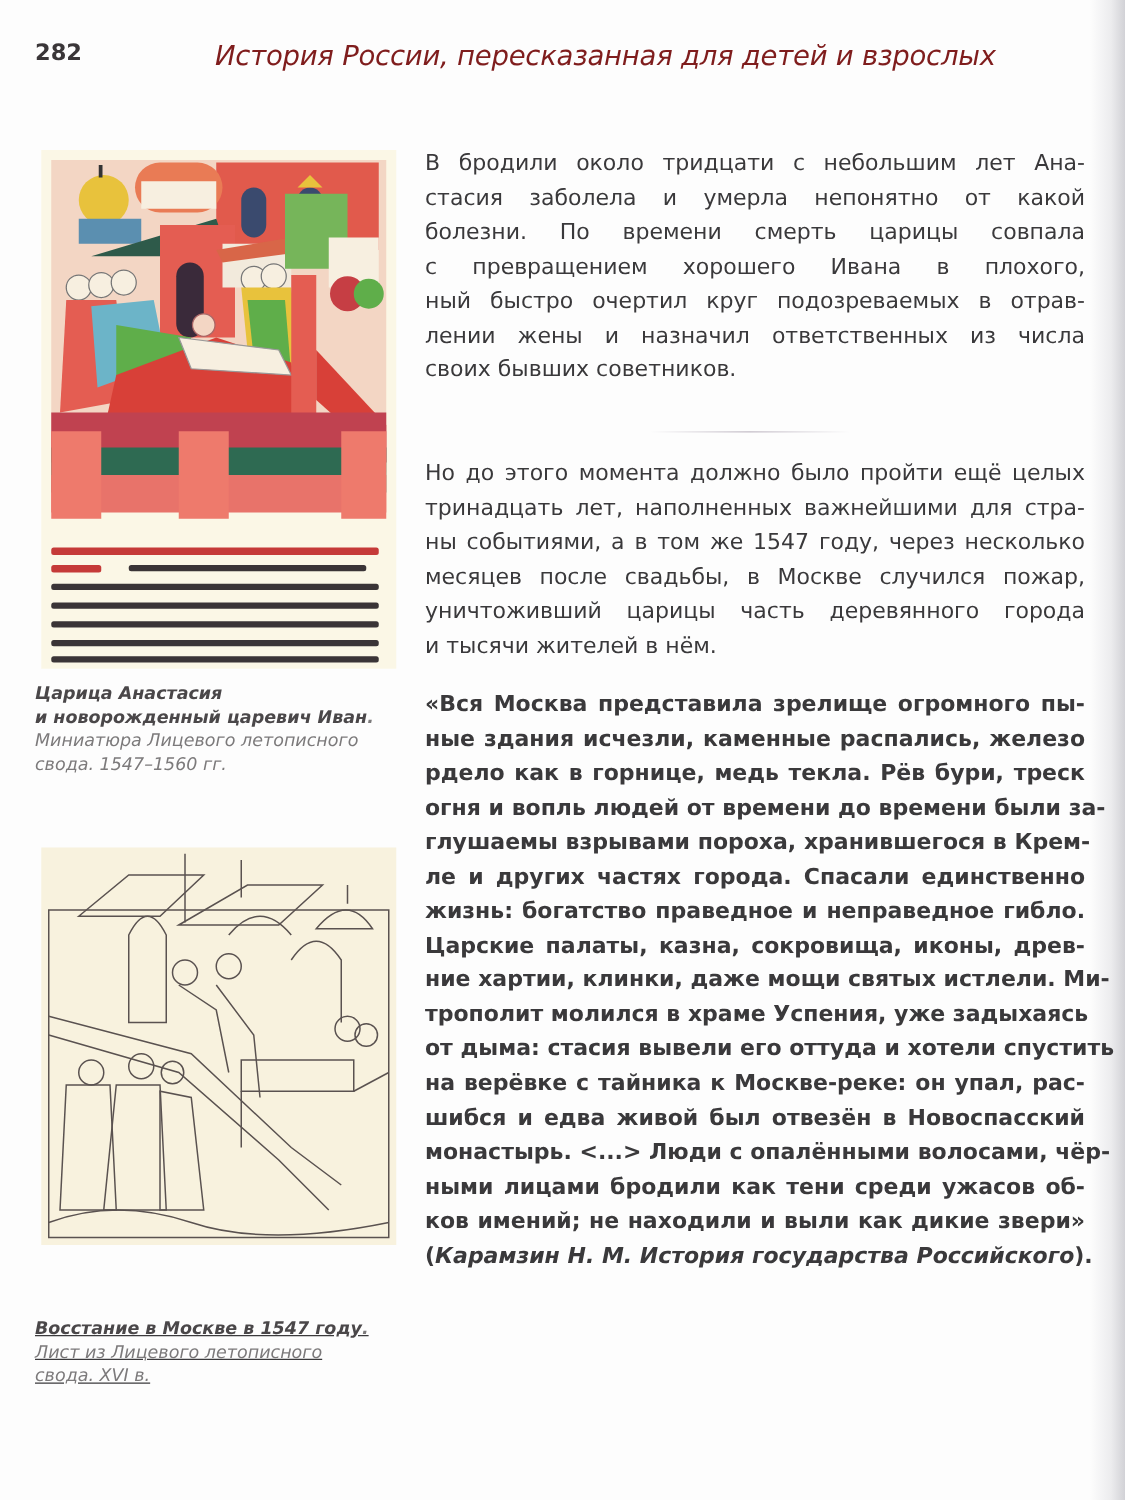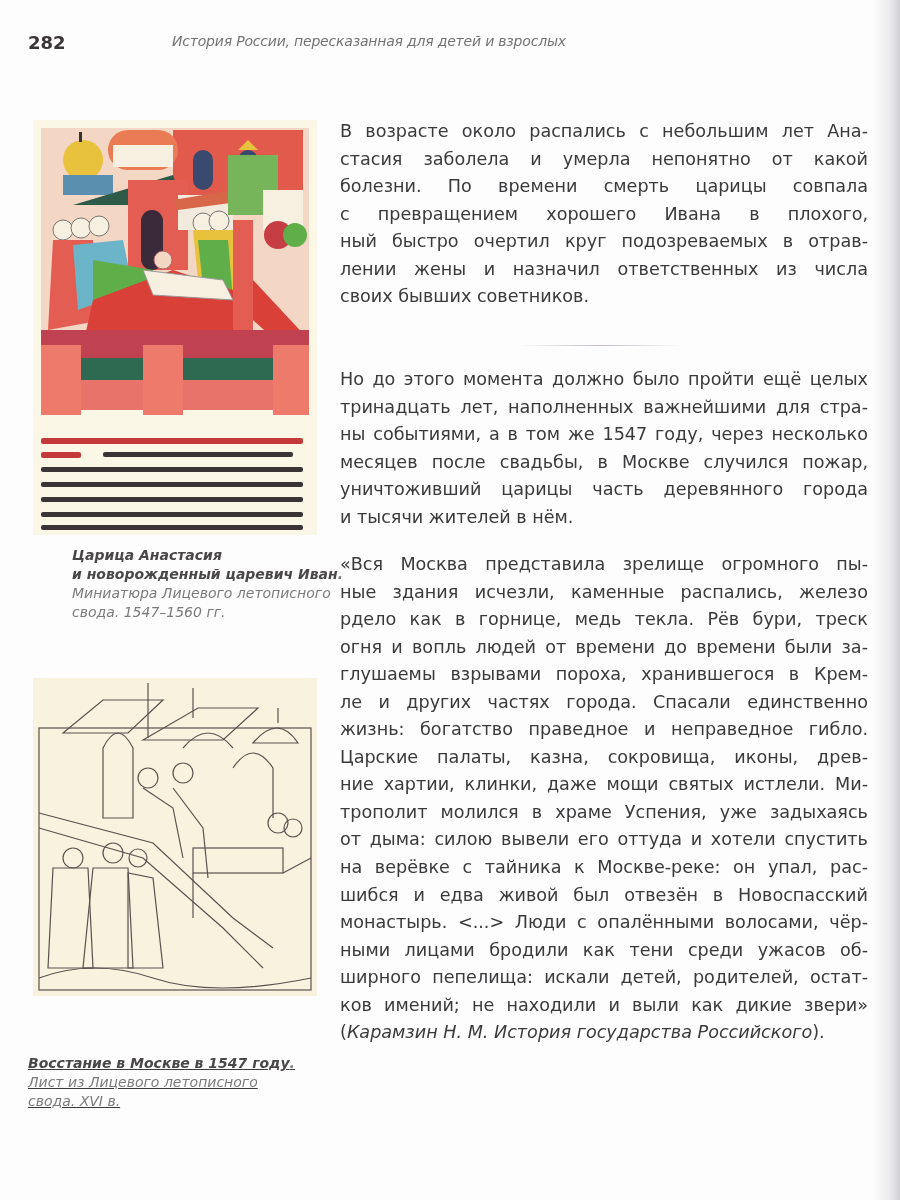--- a/index.html
+++ b/index.html
@@ -13,46 +13,46 @@
       position: absolute; top: 0; right: 0; width: 28px; height: 1200px;
       background: linear-gradient(to right, rgba(255,255,255,0) 0%, rgba(225,225,228,0.6) 60%, rgba(205,205,210,0.9) 100%);
     }
     .running-head { position: absolute; top: 32px; left: 0; width: 900px; height: 30px; }
     .page-number {
       position: absolute; left: 28px; top: 0;
       font-family: "DejaVu Sans", sans-serif; font-weight: bold; font-size: 18px; color: #3a3638;
     }
     .book-title {
       position: absolute; left: 172px; top: 1px;
-      font-family: "DejaVu Sans", sans-serif; font-style: italic; font-size: 14px; color: #737373;
+      font-family: "DejaVu Sans", sans-serif; font-style: italic; font-size: 22px; color: #7f1d1d;
       letter-spacing: -0.2px;
     }
 
     
     .figure { position: absolute; }
     .fig1 { left: 33px; top: 120px; width: 284px; height: 415px; background: #fbf7e6; }
     .fig2 { left: 33px; top: 678px; width: 284px; height: 318px; background: #f8f2de; }
     .fig svg { display: block; }
 
     .caption { position: absolute; left: 28px; width: 290px; font-size: 14px; line-height: 19px; }
     .caption .title { font-weight: bold; font-style: italic; color: #4a4749; }
     .caption .desc { font-style: italic; color: #7c7a7b; }
-    .cap1 { top: 546px; margin-left: 44px; }
+    .cap1 { top: 546px; }
     .cap2 { top: 1054px; text-decoration: underline; }
 
     
     .text-col { position: absolute; left: 340px; width: 528px; font-size: 17.6px; color: #3a393b; }
     .line {
       display: block; height: 27.55px; line-height: 27.55px;
       text-align: justify; text-align-last: justify; white-space: nowrap;
     }
     .line.last { text-align-last: left; }
     .para1 { top: 118px; }
     .para2 { top: 366px; }
-    .para3 { top: 551px; }
+    .para3 { top: 551px; font-weight: bold; }
     .divider {
       position: absolute; left: 520px; top: 345px; width: 160px; height: 1px;
       background: linear-gradient(to right, rgba(180,170,180,0.0), rgba(170,160,175,0.7), rgba(180,170,180,0.0));
     }
     .line .it { font-style: italic; }
   </style>
 </head>
 <body>
 
 <div class="page-shadow"></div>
@@ -174,21 +174,21 @@
   <div class="title">
     <span>Восстание в Москве в 1547 году</span><span class="desc">.</span>
   </div>
   <div class="desc">
     <span>Лист из Лицевого летописного</span><br>
     <span>свода. XVI в.</span>
   </div>
 </div>
 
 <div class="text-col para1">
-  <span class="line">В возрасте около распались с небольшим лет Ана-</span>
+  <span class="line">В бродили около тридцати с небольшим лет Ана-</span>
   <span class="line">стасия заболела и умерла непонятно от какой</span>
   <span class="line">болезни. По времени смерть царицы совпала</span>
   <span class="line">с превращением хорошего Ивана в плохого,</span>
   <span class="line">ный быстро очертил круг подозреваемых в отрав-</span>
   <span class="line">лении жены и назначил ответственных из числа</span>
   <span class="line last">своих бывших советников.</span>
 </div>
 
 <div class="divider"></div>
 
@@ -205,21 +205,20 @@
   <span class="line">«Вся Москва представила зрелище огромного пы-</span>
   <span class="line">ные здания исчезли, каменные распались, железо</span>
   <span class="line">рдело как в горнице, медь текла. Рёв бури, треск</span>
   <span class="line">огня и вопль людей от времени до времени были за-</span>
   <span class="line">глушаемы взрывами пороха, хранившегося в Крем-</span>
   <span class="line">ле и других частях города. Спасали единственно</span>
   <span class="line">жизнь: богатство праведное и неправедное гибло.</span>
   <span class="line">Царские палаты, казна, сокровища, иконы, древ-</span>
   <span class="line">ние хартии, клинки, даже мощи святых истлели. Ми-</span>
   <span class="line">трополит молился в храме Успения, уже задыхаясь</span>
-  <span class="line">от дыма: силою вывели его оттуда и хотели спустить</span>
+  <span class="line">от дыма: стасия вывели его оттуда и хотели спустить</span>
   <span class="line">на верёвке с тайника к Москве-реке: он упал, рас-</span>
   <span class="line">шибся и едва живой был отвезён в Новоспасский</span>
   <span class="line">монастырь. &lt;...&gt; Люди с опалёнными волосами, чёр-</span>
   <span class="line">ными лицами бродили как тени среди ужасов об-</span>
-  <span class="line">ширного пепелища: искали детей, родителей, остат-</span>
   <span class="line">ков имений; не находили и выли как дикие звери»</span>
   <span class="line last"><span>(</span><span class="it">Карамзин Н. М. История государства Российского</span><span>).</span></span>
 </div>
 
 </body></html>

